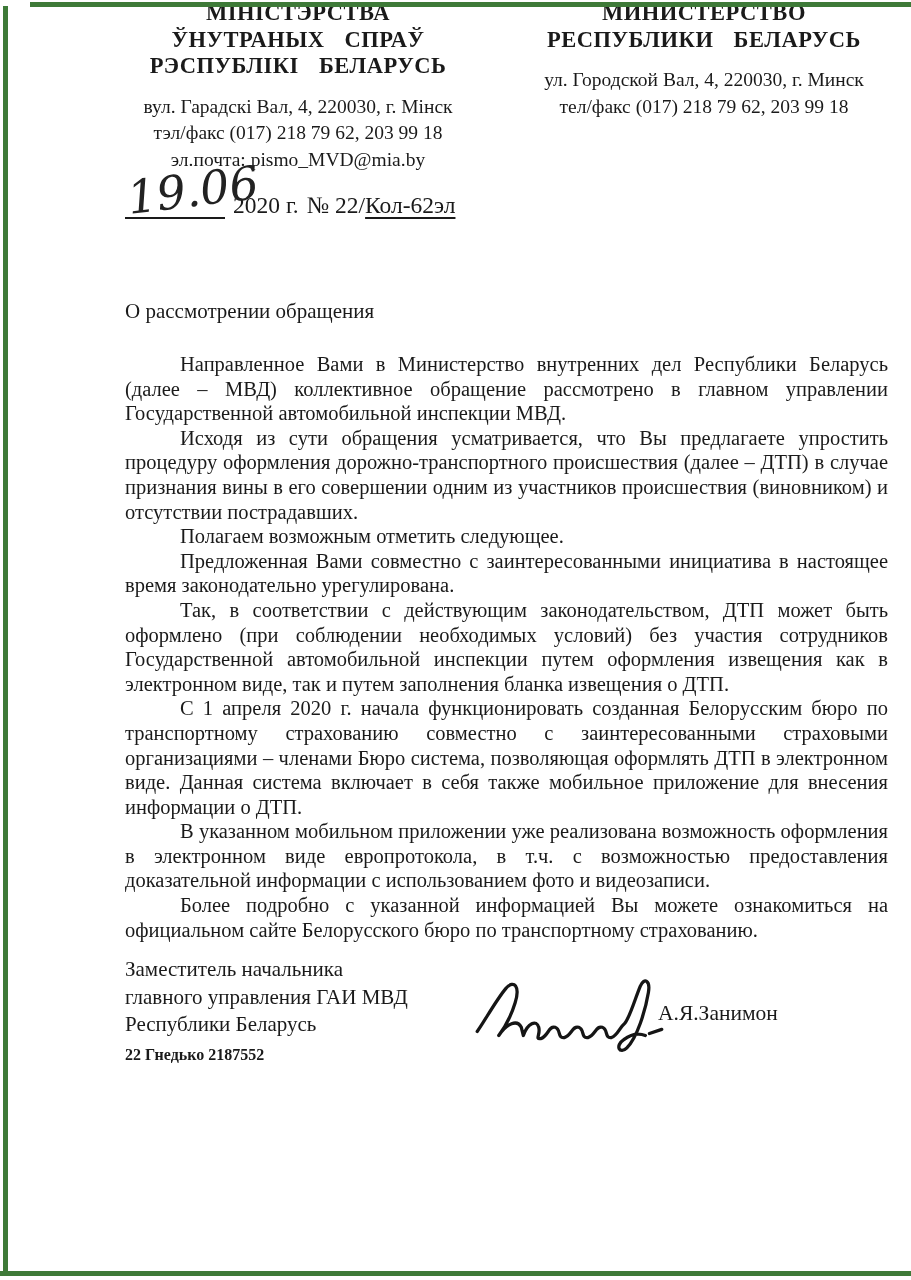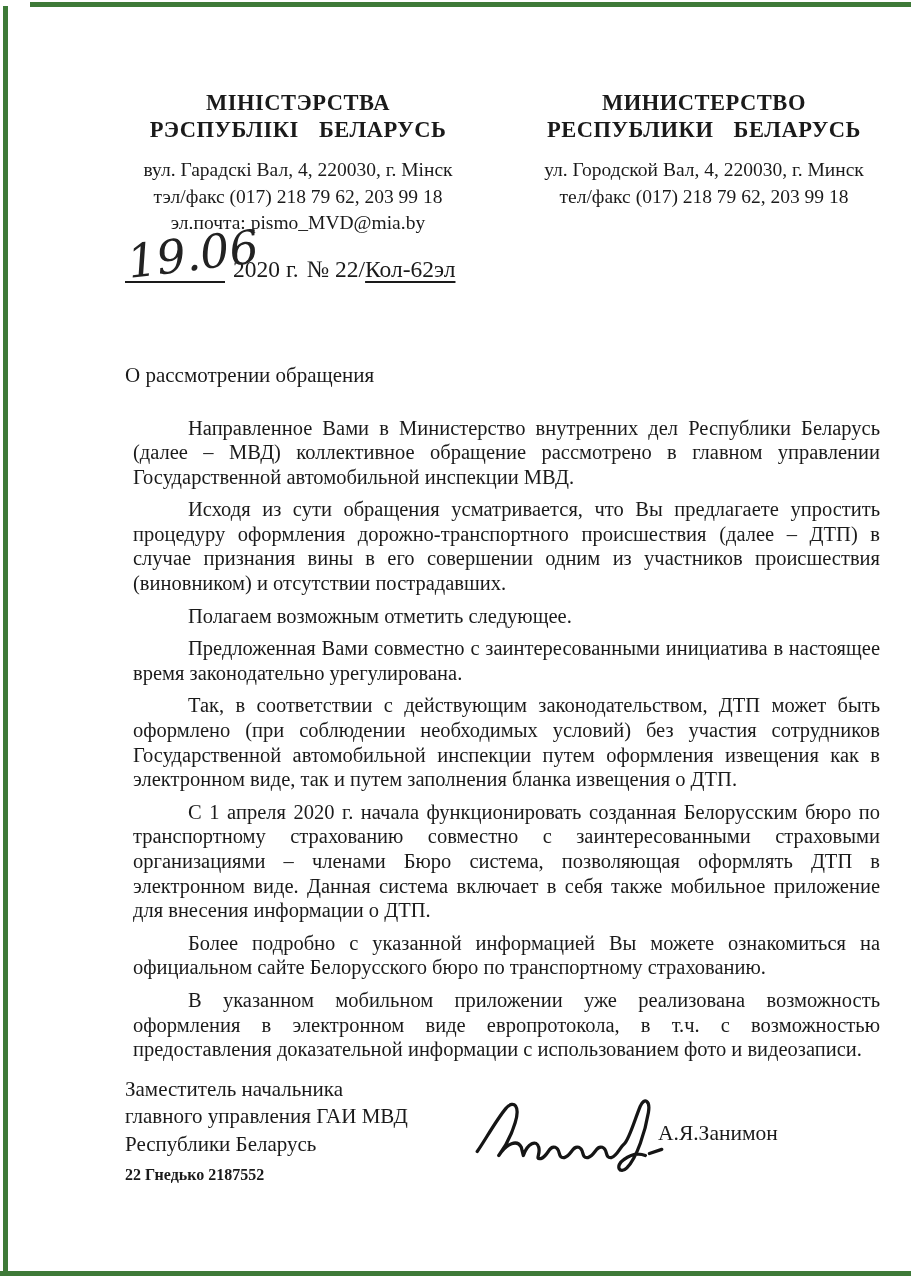--- a/index.html
+++ b/index.html
@@ -14,21 +14,20 @@
   .page{position:absolute;inset:0;}
 
   
   .edge{position:absolute;background:#3e7a38;}
   .edge-top{top:2px;left:30px;right:0;height:5px;}
   .edge-left{top:6px;left:3px;width:5px;bottom:4px;}
   .edge-bottom{bottom:4px;left:0;right:0;height:5px;}
 
   
   .letterhead{
-    padding-top:90px;
     display:flex;
   }
   .lh-col{text-align:center;}
   .lh-col.left{margin-left:118px;width:360px;}
   .lh-col.right{margin-left:37px;width:378px;}
   .lh-title{
     font-weight:bold;
     font-size:22.5px;
     line-height:26.5px;
     word-spacing:14px;
@@ -78,21 +77,21 @@
   }
 
   
   .body-text{
     margin:0 23px 0 125px;
     font-size:20.5px;
     line-height:24.6px;
     text-align:justify;
   }
   .body-text p{
-    margin:8px;
+    margin:0;
     text-indent:55px;
   }
 
   
   .sig-row{
     margin:14px 0 0 125px;
     position:relative;
     height:84px;
     font-size:21px;
     line-height:27.5px;
@@ -127,20 +126,21 @@
 <div class="page">
 
   <div class="edge edge-top"></div>
   <div class="edge edge-left"></div>
   <div class="edge edge-bottom"></div>
 
   <header class="letterhead">
     <div class="lh-col left">
       <div class="lh-title">
         <div>МІНІСТЭРСТВА</div>
+        <div>ЎНУТРАНЫХ СПРАЎ</div>
         <div>РЭСПУБЛІКІ БЕЛАРУСЬ</div>
       </div>
       <div class="lh-address">
         <div>вул. Гарадскі Вал, 4, 220030, г. Мінск</div>
         <div>тэл/факс (017) 218 79 62, 203 99 18</div>
         <div>эл.почта: pismo_MVD@mia.by</div>
       </div>
     </div>
     <div class="lh-col right">
       <div class="lh-title">
@@ -166,22 +166,22 @@
 
   <div class="subject">О рассмотрении обращения</div>
 
   <div class="body-text">
     <p>Направленное Вами в Министерство внутренних дел Республики Беларусь (далее – МВД) коллективное обращение рассмотрено в главном управлении Государственной автомобильной инспекции МВД.</p>
     <p>Исходя из сути обращения усматривается, что Вы предлагаете упростить процедуру оформления дорожно-транспортного происшествия (далее – ДТП) в случае признания вины в его совершении одним из участников происшествия (виновником) и отсутствии пострадавших.</p>
     <p>Полагаем возможным отметить следующее.</p>
     <p>Предложенная Вами совместно с заинтересованными инициатива в настоящее время законодательно урегулирована.</p>
     <p>Так, в соответствии с действующим законодательством,  ДТП может быть оформлено (при соблюдении необходимых условий) без участия сотрудников Государственной автомобильной инспекции путем оформления извещения как в электронном виде, так и путем заполнения бланка извещения о ДТП.</p>
     <p>С 1 апреля 2020 г. начала функционировать созданная Белорусским бюро по транспортному страхованию совместно с заинтересованными страховыми организациями – членами Бюро система, позволяющая оформлять ДТП в электронном виде. Данная система включает в себя также мобильное приложение для внесения информации о ДТП.</p>
+    <p>В указанном мобильном приложении уже реализована возможность оформления в электронном виде европротокола, в т.ч. с возможностью предоставления доказательной информации с использованием фото и видеозаписи.</p>
     <p>Более подробно с указанной информацией Вы можете ознакомиться на официальном сайте Белорусского бюро по транспортному страхованию.</p>
-    <p>В указанном мобильном приложении уже реализована возможность оформления в электронном виде европротокола, в т.ч. с возможностью предоставления доказательной информации с использованием фото и видеозаписи.</p>
   </div>
 
   <div class="sig-row">
     <div class="sig-pos">
       <div>Заместитель начальника</div>
       <div>главного управления ГАИ МВД</div>
       <div>Республики Беларусь</div>
     </div>
     <svg class="sig-scribble" viewBox="0 0 190 80">
       <path d="M4 56

